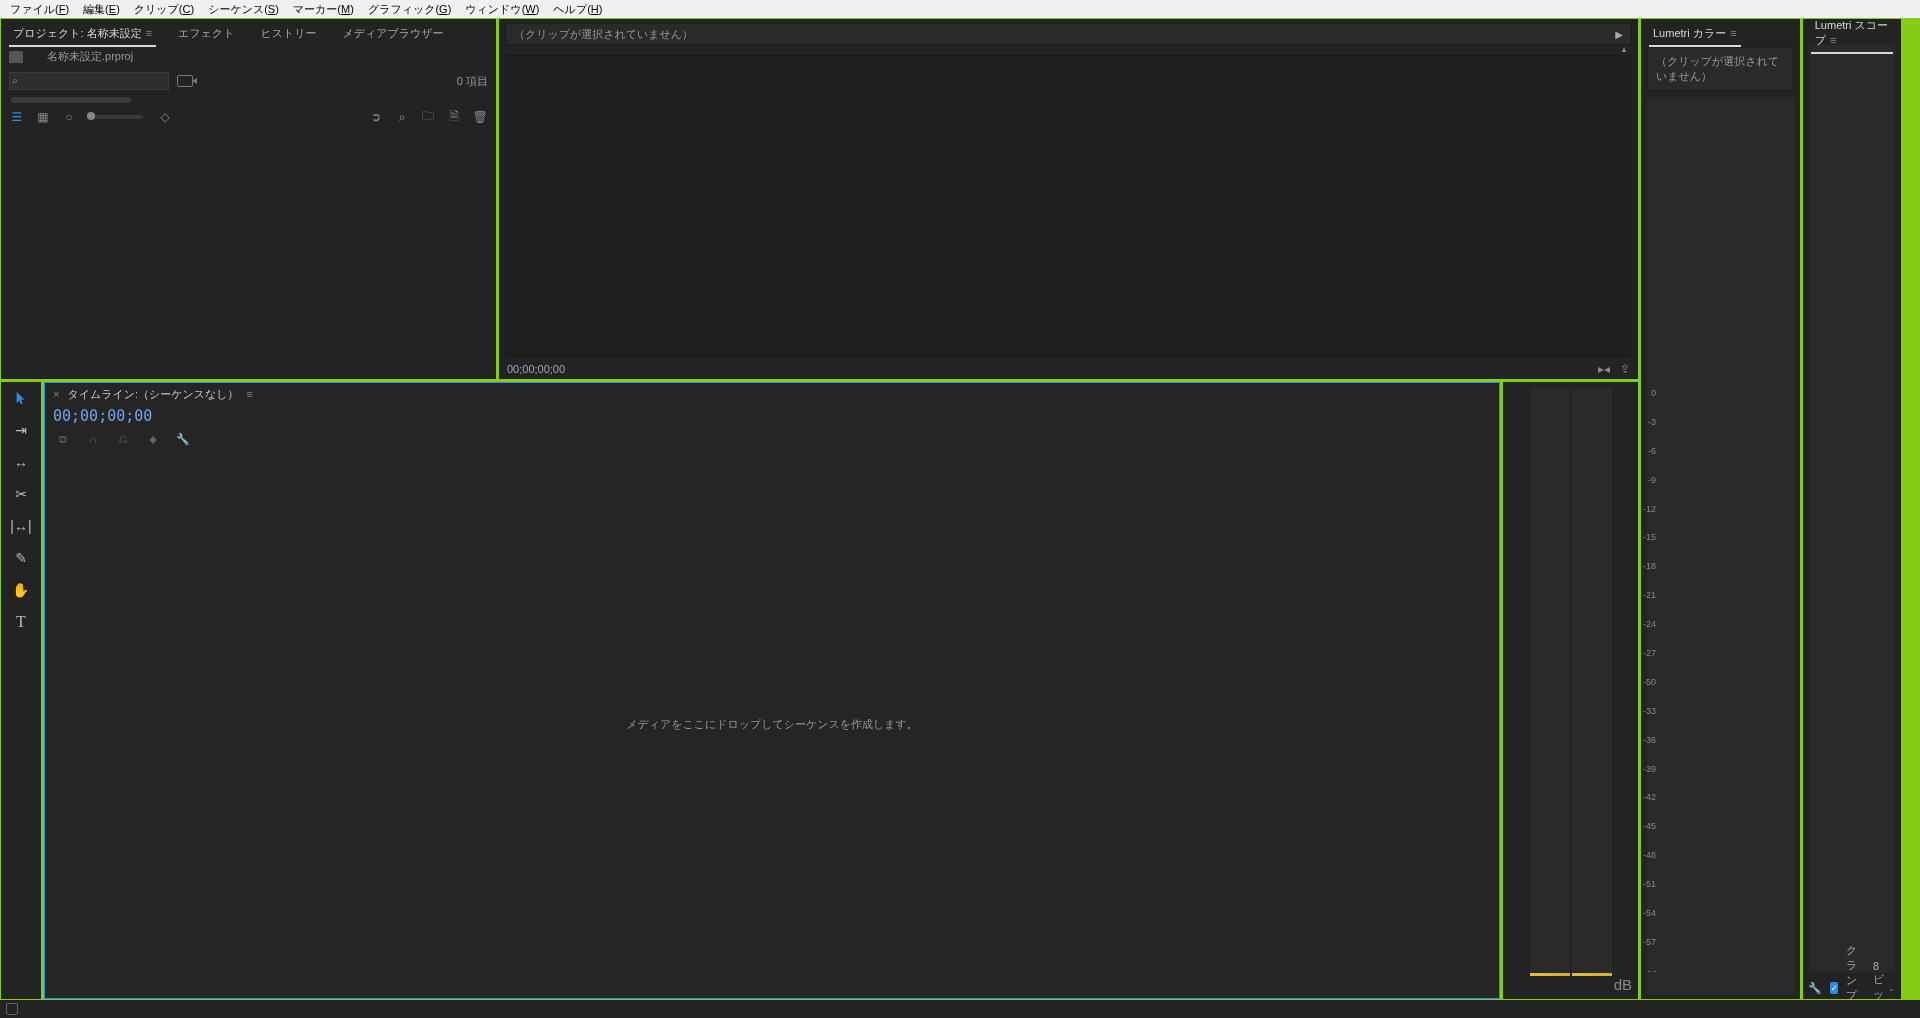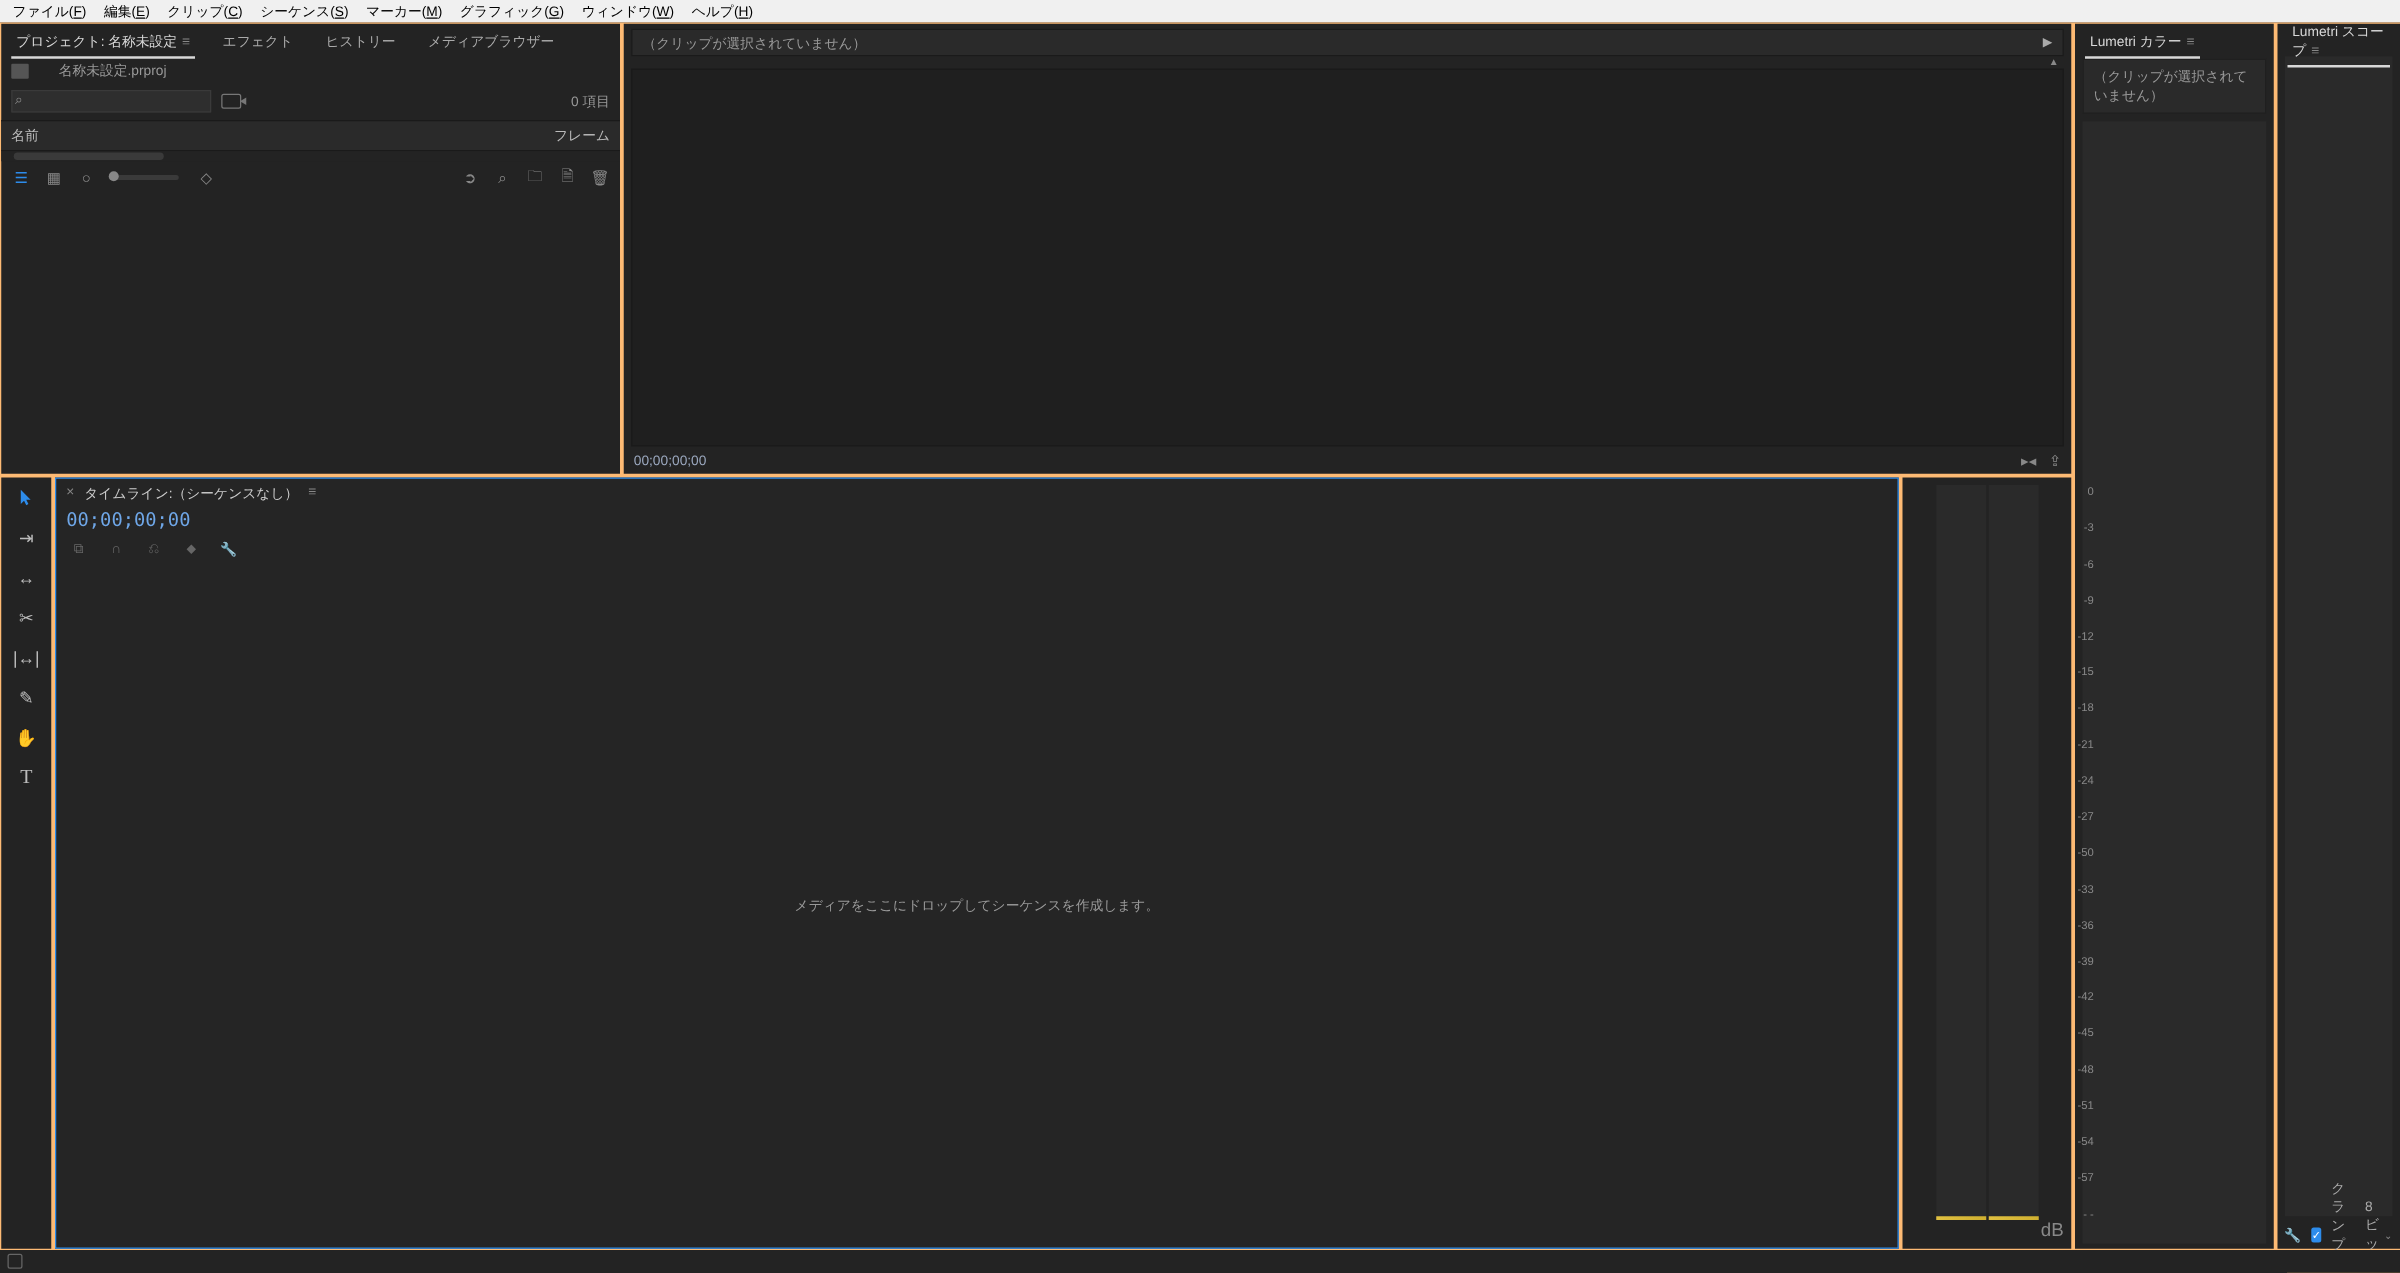--- a/index.html
+++ b/index.html
@@ -5,21 +5,21 @@
 *{margin:0;padding:0;box-sizing:border-box;font-family:"Segoe UI","Meiryo",sans-serif;user-select:none}
 html,body{width:100%;height:100%;background:#232323;color:#aaa;font-size:11px;overflow:hidden}
 .app{display:flex;flex-direction:column;height:100vh}
 
 
 .menubar{background:#f0f0f0;color:#000;height:18px;display:flex;align-items:center;padding:0 4px;gap:2px;font-size:11px}
 .menubar .mi{padding:1px 6px;cursor:default}
 .menubar .mi .u{text-decoration:underline}
 
 
-.workspace{flex:1;display:grid;grid-template-columns:495px 1fr 260px;grid-template-rows:360px 1fr;gap:3px;background:#fdba74;padding:1px 0 1px 1px;min-height:0}
+.workspace{flex:1;display:grid;grid-template-columns:495px 1fr 260px;grid-template-rows:360px 1fr;gap:3px;background:#84cc16;padding:1px 19px 1px 1px;min-height:0}
 
 
 .panel{background:#232323;display:flex;flex-direction:column;min-height:0;min-width:0}
 .tabbar{display:flex;align-items:center;gap:18px;padding:4px 8px 0 8px;height:24px;font-size:11px}
 .tab{color:#aaa;padding:2px 4px;cursor:default;position:relative}
 .tab.active{color:#d8d8d8}
 .tab.active::after{content:"";position:absolute;left:0;right:0;bottom:-4px;height:2px;background:#d8d8d8}
 .tab .menuico{margin-left:4px;color:#888}
 
 
@@ -124,24 +124,20 @@
         <div class="folder"></div>
         <div class="pjname">名称未設定.prproj</div>
       </div>
       <div class="searchrow">
         <div class="searchbox">
           <span class="sicon">⌕</span>
           <input type="text" placeholder="" style="">
         </div>
         <div class="cameraicon"></div>
         <div class="itemcount">0 項目</div>
-      </div>
-      <div class="columns">
-        <span>名前</span>
-        <span>フレーム</span>
       </div>
       <div class="scrollhint"></div>
       <div class="toolbar">
         <div class="tb blue">☰</div>
         <div class="tb">▦</div>
         <div class="tb">○</div>
         <div class="slider"></div>
         <div class="tb" style="margin-left:4px">◇</div>
         <div class="spacer"></div>
         <div class="tb">➲</div>

